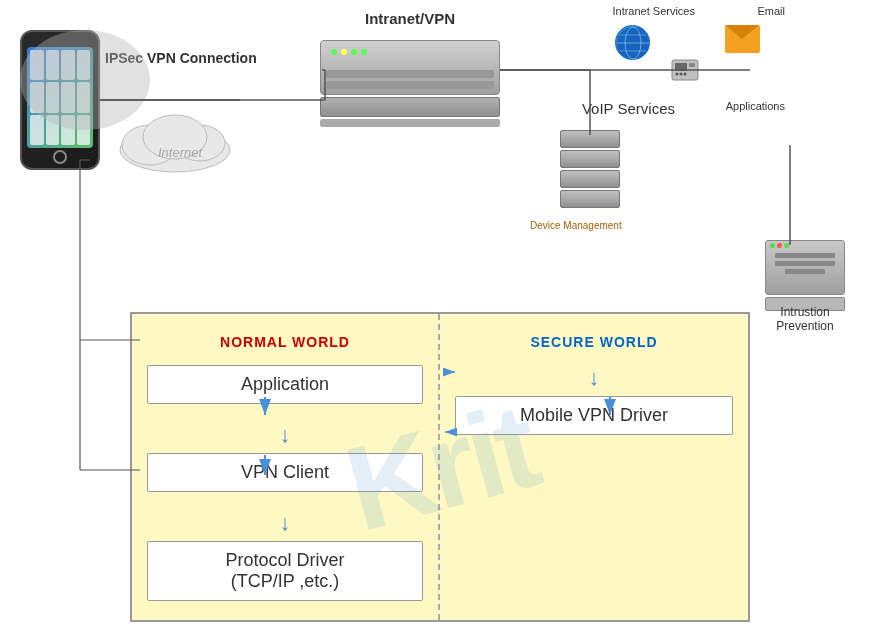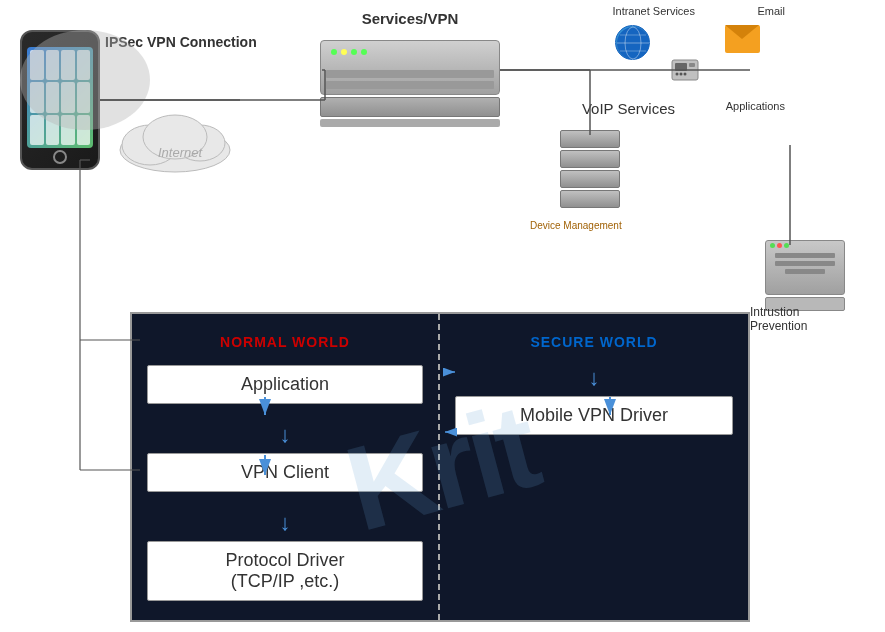--- a/index.html
+++ b/index.html
@@ -69,21 +69,21 @@
       width: 14px;
       height: 14px;
       border: 2px solid #888;
       border-radius: 50%;
     }
 
     
     .ipsec-label {
       position: absolute;
       left: 105px;
-      top: 34px;
+      top: 50px;
       font-size: 14px;
       font-weight: bold;
       color: #333;
       white-space: nowrap;
     }
 
     
     .firewall-label {
       position: absolute;
       left: 340px;
@@ -237,33 +237,33 @@
       top: 240px;
       width: 80px;
       height: 60px;
     }
     .intrusion-label {
       position: absolute;
       right: 25px;
       top: 305px;
       font-size: 12px;
       color: #333;
-      text-align: left;
+      text-align: center;
       width: 110px;
     }
 
     
     .bottom-section {
       position: absolute;
       bottom: 10px;
       left: 130px;
       width: 620px;
       height: 310px;
       border: 2px solid #999;
-      background: #0f172a;
+      background: #fef9c3;
       display: flex;
     }
 
     
     .watermark {
       position: absolute;
       bottom: 10px;
       left: 130px;
       width: 620px;
       height: 310px;
@@ -452,21 +452,21 @@
     <div style="position:absolute; left:110px; top:105px;">
       <svg width="130" height="70">
         <ellipse cx="65" cy="45" rx="55" ry="22" fill="#e8e8e8" stroke="#bbb" stroke-width="1"></ellipse>
         <ellipse cx="40" cy="40" rx="28" ry="20" fill="#e8e8e8" stroke="#bbb" stroke-width="1"></ellipse>
         <ellipse cx="90" cy="38" rx="25" ry="18" fill="#e8e8e8" stroke="#bbb" stroke-width="1"></ellipse>
         <ellipse cx="65" cy="32" rx="32" ry="22" fill="#e8e8e8" stroke="#bbb" stroke-width="1"></ellipse>
         <text x="48" y="52" font-size="13" fill="#aaa" font-style="italic" font-family="Arial">Internet</text>
       </svg>
     </div>
 
-    <div class="firewall-label">Services/VPN</div>
+    <div class="firewall-label">Intranet/VPN</div>
 
     <div class="firewall-device">
       <div class="firewall-box">
         <div class="firewall-lights">
           <div class="light"></div>
           <div class="light" style="background:#ff5"></div>
           <div class="light"></div>
           <div class="light"></div>
         </div>
         <div style="position:absolute;bottom:5px;left:5px;right:5px;height:8px;background:#999;border-radius:1px;"></div>

